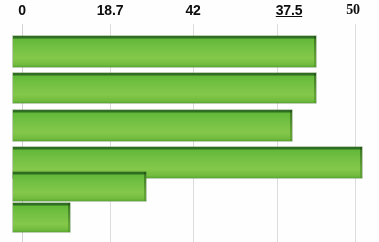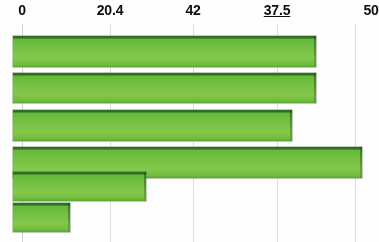--- a/index.html
+++ b/index.html
@@ -84,24 +84,24 @@
     background: linear-gradient(to bottom, rgba(30,70,18,0.55), rgba(60,120,30,0.30));
   }
 </style>
 </head>
 <body>
 
 <div id="chart-root">
 
   <div id="axis-label-band">
       <div class="axis-tick-label" style="left: 22px;">0</div>
-      <div class="axis-tick-label" style="left: 110px;">20.4</div>
+      <div class="axis-tick-label" style="left: 110px;">18.7</div>
       <div class="axis-tick-label" style="left: 193px;">42</div>
-      <div class="axis-tick-label" style="left: 277px; text-decoration: underline;">37.5</div>
-      <div class="axis-tick-label" style="left: 371px;">50</div>
+      <div class="axis-tick-label" style="left: 289px; text-decoration: underline;">37.5</div>
+      <div class="axis-tick-label" style="left: 353px; font-family: Liberation Serif, serif;">50</div>
     </div>
 
   <div id="plot-area">
     <div id="gridlines-layer">
         <div class="gridline is-origin" style="left: 22px;"></div>
         <div class="gridline" style="left: 110px;"></div>
         <div class="gridline" style="left: 193px;"></div>
         <div class="gridline" style="left: 277px;"></div>
         <div class="gridline" style="left: 355px;"></div>
       </div>

